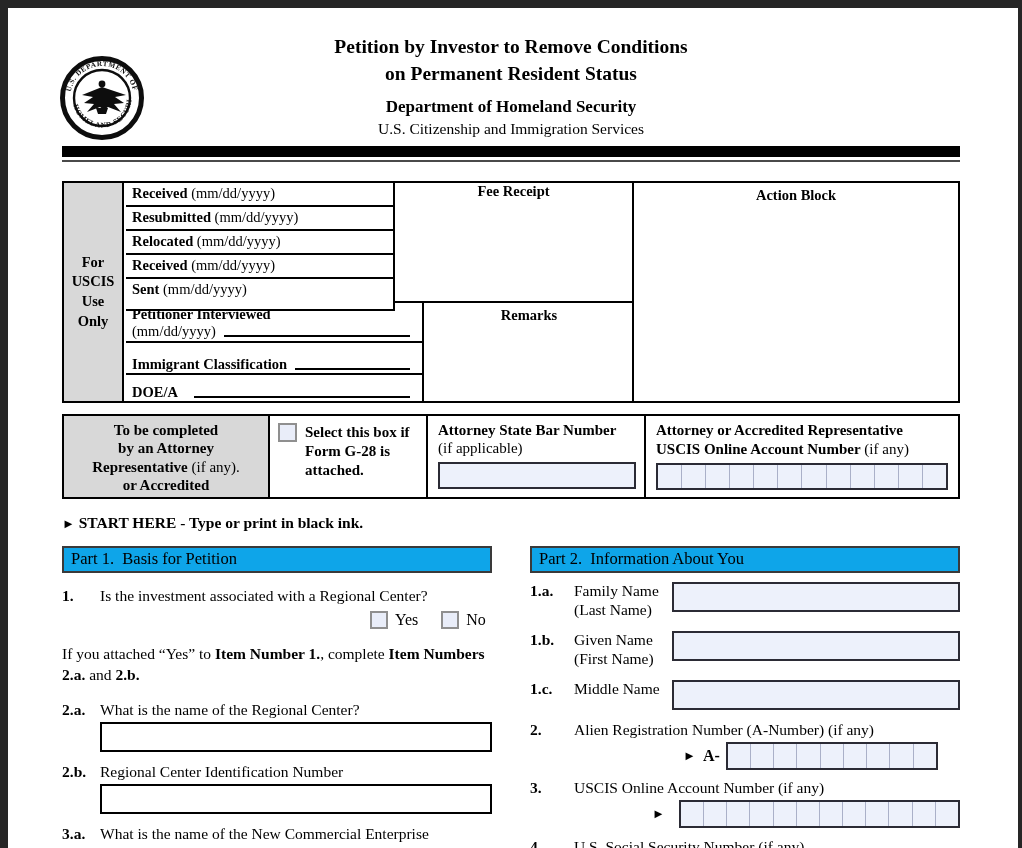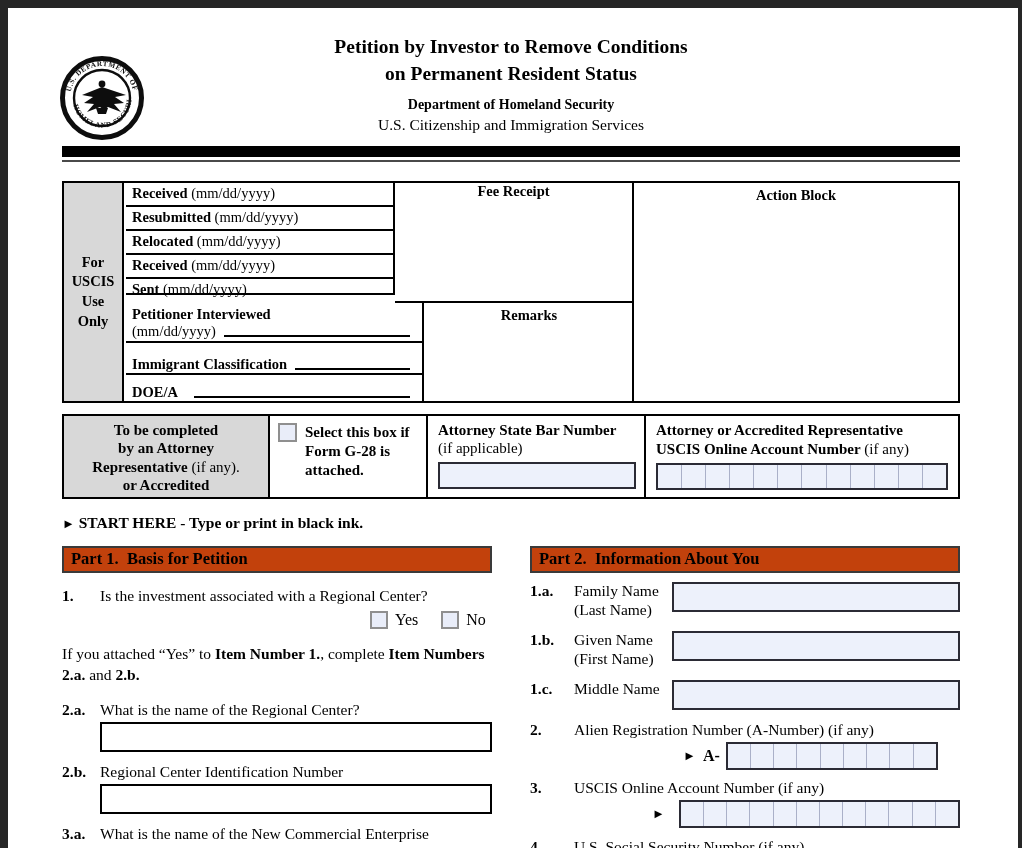--- a/index.html
+++ b/index.html
@@ -6,21 +6,21 @@
   html,body { width:1022px; height:848px; overflow:hidden; background:#262626;
               font-family:"Liberation Serif", serif; color:#000; }
   .page { position:absolute; left:8px; top:8px; width:1010px; height:840px; background:#fff; }
   .content { position:relative; margin-left:54px; width:898px; }
 
   
   .header-area { position:relative; height:138px; }
   .seal { position:absolute; left:-2px; top:48px; }
   .title-center { text-align:center; padding-top:25px; }
   .title-line { font-size:19.5px; font-weight:bold; line-height:1.4; }
-  .dept-line { font-size:14px; font-weight:bold; margin-top:9px; }
+  .dept-line { font-size:17px; font-weight:bold; margin-top:9px; }
   .agency-line { font-size:15.5px; margin-top:3px; }
   .form-id { position:absolute; right:2px; top:52px; text-align:center; line-height:1.25; }
   .form-id .fi-short { font-size:15.5px; font-weight:bold; }
   .form-id .fi-num { font-size:17px; font-weight:bold; }
   .form-id .fi-omb, .form-id .fi-exp { font-size:12.5px; }
 
   .black-bar { height:11px; background:#000; }
   .thin-rule { height:2px; background:#4a4a4a; margin-top:3px; }
 
   
@@ -64,21 +64,21 @@
   .seg-box .cell:last-child { border-right:none; }
   .att-seg { margin-top:4px; width:292px; height:27px; }
 
   
   .start-here { margin-top:15px; font-weight:bold; font-size:15.5px; }
 
   
   .columns { display:flex; margin-top:14px; }
   .col { width:430px; }
   .col-left { margin-right:38px; }
-  .part-heading { border:2px solid #3a3a3a; background:#c2410c; font-weight:bold;
+  .part-heading { border:2px solid #3a3a3a; background:#0ea5e9; font-weight:normal;
                   font-size:16.5px; padding:1px 7px 2px 7px; white-space:pre; }
   .q-row { display:flex; font-size:15.5px; line-height:1.25; }
   .q-num { width:38px; font-weight:bold; flex:none; }
   .q-text { flex:1; }
   .yesno-row { margin-top:6px; margin-left:308px; display:flex; align-items:center; font-size:16px; }
   .yesno-row .checkbox { width:18px; height:18px; }
   .yesno-row .yn-lbl { margin-left:7px; }
   .yesno-row .gap { width:23px; }
   .instr { margin-top:15px; font-size:15.5px; line-height:1.3; }
   .white-input { margin-left:38px; width:392px; height:30px; border:2px solid #000; background:#fff; }
@@ -148,21 +148,21 @@
       </div>
       <div class="cell date-row" style="top:24px; height:24px;">
         <b>Resubmitted</b><span> (mm/dd/yyyy)</span>
       </div>
       <div class="cell date-row" style="top:48px; height:24px;">
         <b>Relocated</b><span> (mm/dd/yyyy)</span>
       </div>
       <div class="cell date-row" style="top:72px; height:24px;">
         <b>Received</b><span> (mm/dd/yyyy)</span>
       </div>
-      <div class="cell date-row" style="top:96px; height:16px;">
+      <div class="cell date-row" style="top:96px; height:32px;">
         <b>Sent</b><span> (mm/dd/yyyy)</span>
       </div>
 
       <div class="cell cell-fee">
         <span>Fee Receipt</span>
       </div>
       <div class="cell cell-action">
         <span>Action Block</span>
       </div>
 

